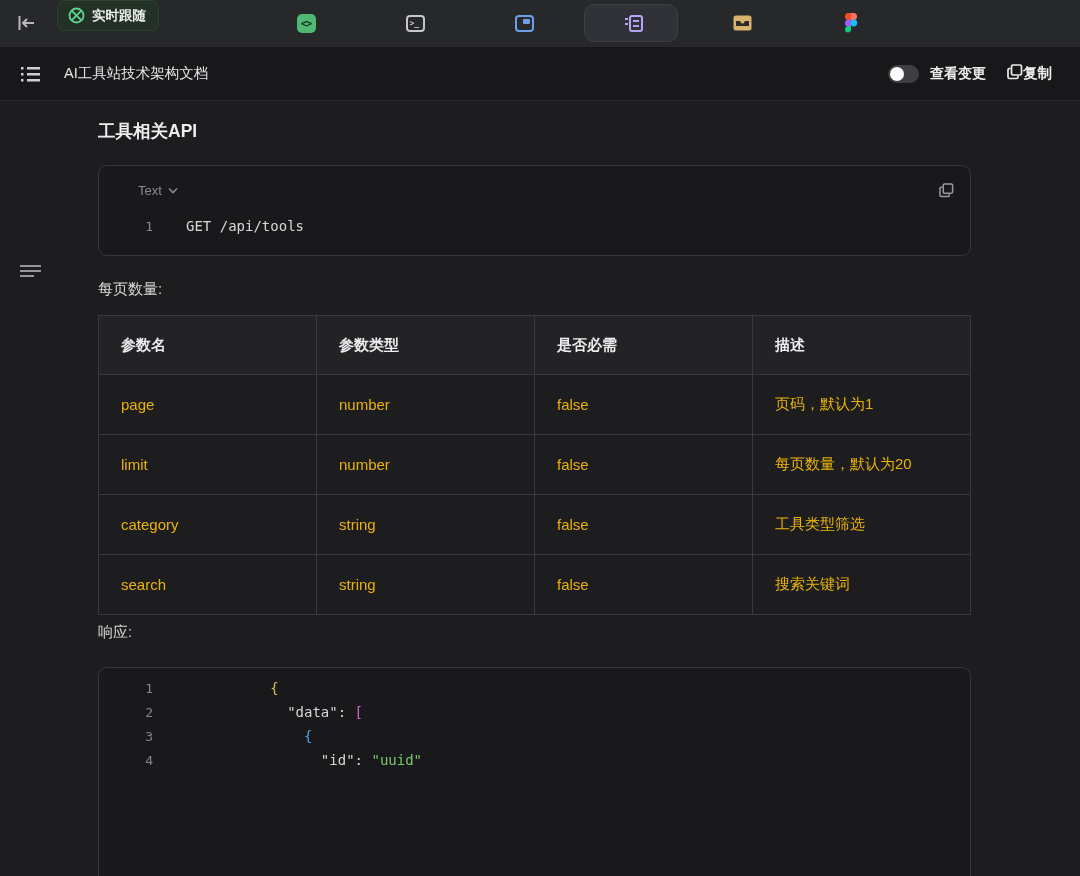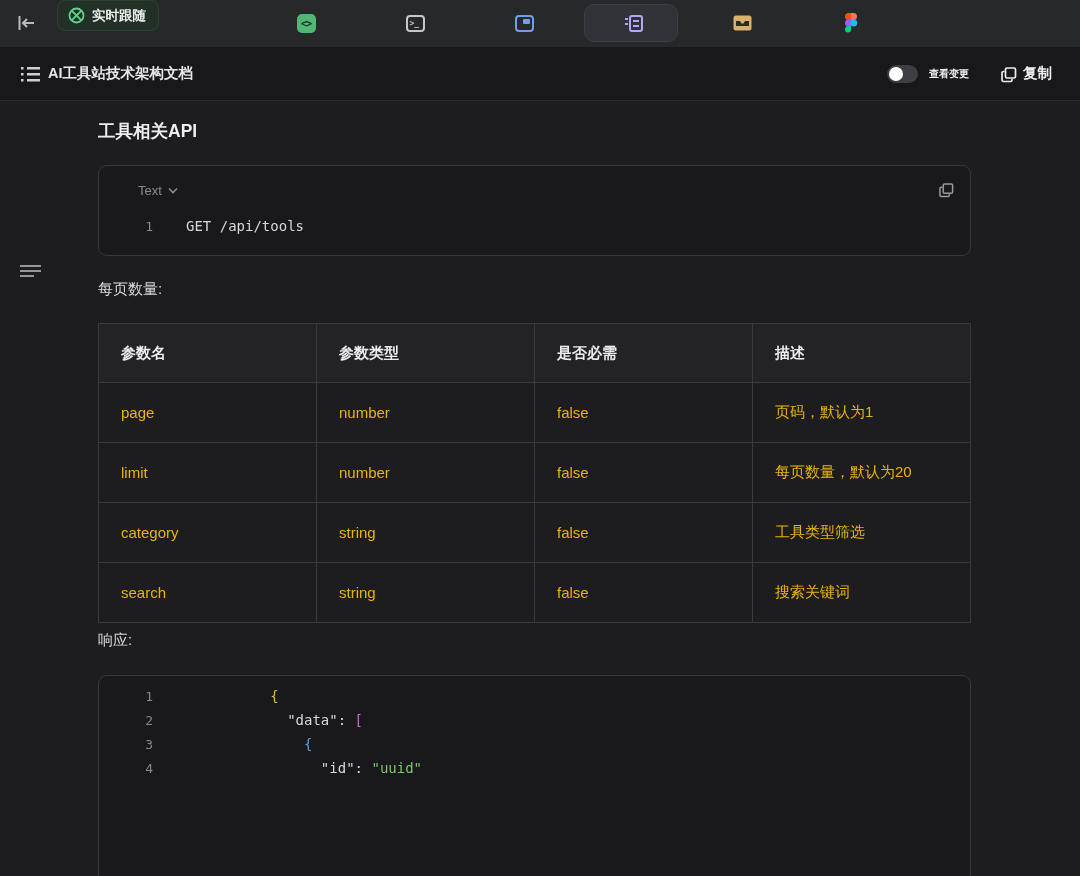--- a/index.html
+++ b/index.html
@@ -26,28 +26,28 @@
     display:flex; align-items:flex-end; padding:0 0 2px 2px; font-weight:700; }
   .icon-browser { position:relative; border:2px solid #6f9fe8; border-radius:4px;
     width:19px; height:17px; }
   .icon-browser i { position:absolute; right:2px; top:2px; width:7px; height:5px;
     background:#6f9fe8; border-radius:1px; }
 
   
   .titlebar { position:relative; width:1080px; height:54px; background:#18181a;
     border-bottom:1px solid #2a2a2c; display:flex; align-items:center; }
   .list-icon { margin-left:21px; cursor:pointer; }
-  .doc-title { margin-left:8px; color:#e6e6e8; font-size:14.5px; font-weight:700; }
+  .doc-title { margin-left:24px; color:#e6e6e8; font-size:14.5px; font-weight:400; }
   .titlebar-right { margin-left:auto; margin-right:28px; display:flex; align-items:center; }
   .toggle { width:31px; height:18px; background:#3e3e43; border-radius:10px; position:relative;
     cursor:pointer; }
   .toggle .knob { position:absolute; left:2px; top:2px; width:14px; height:14px;
     background:#ffffff; border-radius:50%; }
-  .toggle-label { margin-left:11px; color:#ededef; font-size:10px; font-weight:700; cursor:pointer; }
-  .copy-doc-btn { margin-left:32px; display:flex; align-items:flex-end; gap:6px; cursor:pointer;
+  .toggle-label { margin-left:11px; color:#ededef; font-size:14px; font-weight:700; cursor:pointer; }
+  .copy-doc-btn { margin-left:21px; display:flex; align-items:flex-start; gap:0; cursor:pointer;
     color:#ededef; font-size:14.5px; font-weight:700; }
 
   
   .content { position:relative; width:1080px; height:775px; background:#1d1d1f;
     padding:18px 109px 0 98px; }
   .margin-icon { position:absolute; left:20px; top:163px; cursor:pointer; }
   .h2 { color:#ededef; font-size:17.5px; font-weight:700; height:21px; }
   .h3 { color:#e8e8ea; font-size:16px; font-weight:600; margin-top:23px; height:21px; }
 
   .codeblock { margin-top:25px; width:873px; background:#19191b; border:1px solid #37373a;
@@ -61,21 +61,21 @@
   .lnum { width:34px; text-align:right; color:#86868b; font-size:13px; flex:none; }
   .lcode { margin-left:33px; white-space:pre; color:#d8d8da; }
   .tok-fg { color:var(--code-fg,#d8d8da); white-space:pre; }
   .tok-yellow { color:var(--syntax-yellow,#d7ba54); white-space:pre; }
   .tok-magenta { color:var(--syntax-magenta,#cf68d6); white-space:pre; }
   .tok-blue { color:var(--syntax-blue,#52a0e0); white-space:pre; }
   .tok-green { color:var(--syntax-green,#7fc76f); white-space:pre; }
 
   .para { margin-top:24px; color:#d8d8da; font-size:15px; height:20px; }
 
-  table.params { margin-top:23px; width:873px; border-collapse:collapse; table-layout:fixed; }
+  table.params { margin-top:15px; width:873px; border-collapse:collapse; table-layout:fixed; }
   table.params th, table.params td { border:1px solid #3a3a3d; text-align:left;
     padding-left:22px; font-size:15px; }
   table.params th { height:59px; background:#232326; color:#ececee; font-weight:700; }
   table.params td { height:60px; color:#eab308; font-weight:400; }
 
   .codeblock.second { margin-top:24px; height:220px; }
 
   svg { display:block; }
 </style>
 </head>

